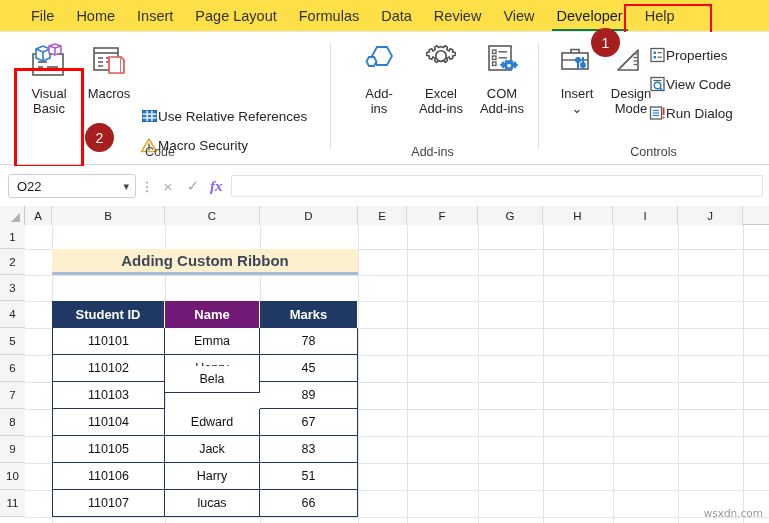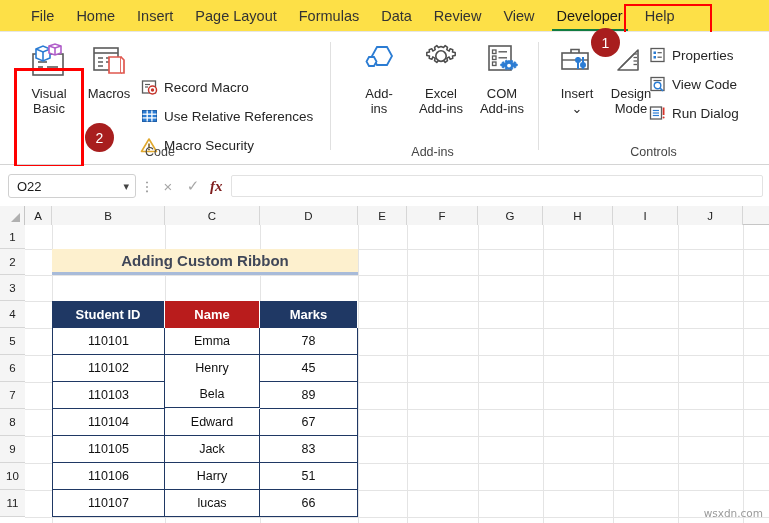--- a/index.html
+++ b/index.html
@@ -63,21 +63,21 @@
   }
   .bigbtn .bicon { height: 46px; display:flex; align-items:center; justify-content:center; }
   .bigbtn .blabel {
     font-size: 13px; color: #262626; text-align: center; line-height: 15px;
     margin-top: 2px;
   }
 
   
   .smallbtn {
     position: absolute;
-    display: flex; align-items: center; gap: 6px;
+    display: flex; align-items: center; 
     height: 22px; cursor: default;
   }
   .smallbtn .sicon { width: 18px; height: 18px; display:flex; align-items:center; justify-content:center; }
   .smallbtn .slabel { font-size: 13.5px; color: #262626; white-space: nowrap; }
 
   .vbhl {
     position: absolute;
     left: 14px; top: 36px; width: 70px; height: 100px;
     border: 3px solid #ff0000;
     pointer-events: none;
@@ -108,21 +108,21 @@
     padding: 0 6px 0 8px;
     font-size: 13px; color: #1a1a1a;
   }
   .namebox .chev { color:#444; font-size: 11px; }
   .dots {
     width: 14px; text-align: center; color: #7a7a7a; font-size: 13px; letter-spacing: 0;
     margin-left: 4px;
   }
   .fbtns { display:flex; align-items:center; gap:9px; margin-left: 6px; }
   .fbtn { font-size: 15px; color: #a6a6a6; width: 16px; text-align:center; }
-  .fxicon { font-size: 15px; color:#7f1d1d; font-family: "Liberation Serif", serif; font-style: italic; font-weight: bold; }
+  .fxicon { font-size: 15px; color:#8b5cf6; font-family: "Liberation Serif", serif; font-style: italic; font-weight: bold; }
   .finput {
     margin-left: 8px; margin-right: 6px;
     flex: 1; height: 22px;
     border: 1px solid #e2e2e2; border-radius: 2px;
     background: #ffffff;
   }
 
   
   .grid { position: absolute; top: 206px; left: 0; width: 769px; height: 317px; background: #ffffff; }
   .colhdr { position: absolute; top: 0; left: 0; height: 19px; width: 769px;
@@ -251,32 +251,20 @@
             <line x1="8" y1="23" x2="13" y2="23" stroke="#5b5b5b" stroke-width="1.5"></line>
             <path d="M19 14 L31 14 L31 30 L19 30 Z" fill="#ffffff" stroke="#e0584f" stroke-width="1.7"></path>
             <path d="M31 14 L34 17 L34 30 L31 30" fill="#ffffff" stroke="#e0584f" stroke-width="1.7"></path>
           </svg>
         </div>
         <div class="blabel">
           <div>Macros</div>
         </div>
       </div>
 
-      <div class="smallbtn" style="left:140px; top:44px;">
-        <div class="sicon">
-          <svg width="17" height="17" viewBox="0 0 17 17">
-            <rect x="1.5" y="2" width="13" height="12" fill="#fff" stroke="#5b5b5b" stroke-width="1.3"></rect>
-            <line x1="4" y1="5.5" x2="9" y2="5.5" stroke="#5b5b5b" stroke-width="1.2"></line>
-            <line x1="4" y1="8" x2="7" y2="8" stroke="#5b5b5b" stroke-width="1.2"></line>
-            <circle cx="11.5" cy="11" r="4" fill="#fff" stroke="#c8342b" stroke-width="1.5"></circle>
-            <circle cx="11.5" cy="11" r="1.7" fill="#c8342b"></circle>
-          </svg>
-        </div>
-        <div class="slabel">Record Macro</div>
-      </div>
 
       <div class="smallbtn" style="left:140px; top:73px;">
         <div class="sicon">
           <svg width="17" height="16" viewBox="0 0 17 16">
             <rect x="1.5" y="2.5" width="14" height="11" fill="#2b7cd3" stroke="#1f5fa8" stroke-width="1"></rect>
             <line x1="1.5" y1="6.2" x2="15.5" y2="6.2" stroke="#ffffff" stroke-width="1.3"></line>
             <line x1="1.5" y1="9.9" x2="15.5" y2="9.9" stroke="#ffffff" stroke-width="1.3"></line>
             <line x1="6.2" y1="2.5" x2="6.2" y2="13.5" stroke="#ffffff" stroke-width="1.3"></line>
             <line x1="10.9" y1="2.5" x2="10.9" y2="13.5" stroke="#ffffff" stroke-width="1.3"></line>
           </svg>
@@ -485,21 +473,21 @@
       </div>
 
     <div class="titlecell" id="titlecell" style="left: 52px; width: 306px; top: 43px; height: 26px; background: rgb(253, 240, 206); color: rgb(64, 71, 88); border-bottom-color: rgb(168, 187, 217);">
       <span>Adding Custom Ribbon</span>
     </div>
 
     <div class="tbl" id="datatable">
         <div class="th" style="left: 52px; width: 113px; top: 95px; height: 27px; background: rgb(31, 56, 100); color: rgb(255, 255, 255);">
           <span>Student ID</span>
         </div>
-        <div class="th" style="left: 165px; width: 95px; top: 95px; height: 27px; background: #b91c1c; color: rgb(255, 255, 255);">
+        <div class="th" style="left: 165px; width: 95px; top: 95px; height: 27px; background: #701a75; color: rgb(255, 255, 255);">
           <span>Name</span>
         </div>
         <div class="th" style="left: 260px; width: 98px; top: 95px; height: 27px; background: rgb(31, 56, 100); color: rgb(255, 255, 255);">
           <span>Marks</span>
         </div>
         <div class="td first" style="left: 52px; width: 113px; top: 122px; height: 27px;">
           <span>110101</span>
         </div>
         <div class="td" style="left: 165px; width: 95px; top: 122px; height: 27px;">
           <span>Emma</span>
@@ -512,21 +500,21 @@
         </div>
         <div class="td" style="left: 165px; width: 95px; top: 149px; height: 27px;">
           <span>Henry</span>
         </div>
         <div class="td" style="left: 260px; width: 98px; top: 149px; height: 27px;">
           <span>45</span>
         </div>
         <div class="td first" style="left: 52px; width: 113px; top: 176px; height: 27px;">
           <span>110103</span>
         </div>
-        <div class="td" style="left: 165px; width: 95px; top: 175px; height: 27px;">
+        <div class="td" style="left: 165px; width: 95px; top: 160px; height: 27px;">
           <span>Bela</span>
         </div>
         <div class="td" style="left: 260px; width: 98px; top: 176px; height: 27px;">
           <span>89</span>
         </div>
         <div class="td first" style="left: 52px; width: 113px; top: 203px; height: 27px;">
           <span>110104</span>
         </div>
         <div class="td" style="left: 165px; width: 95px; top: 203px; height: 27px;">
           <span>Edward</span>

